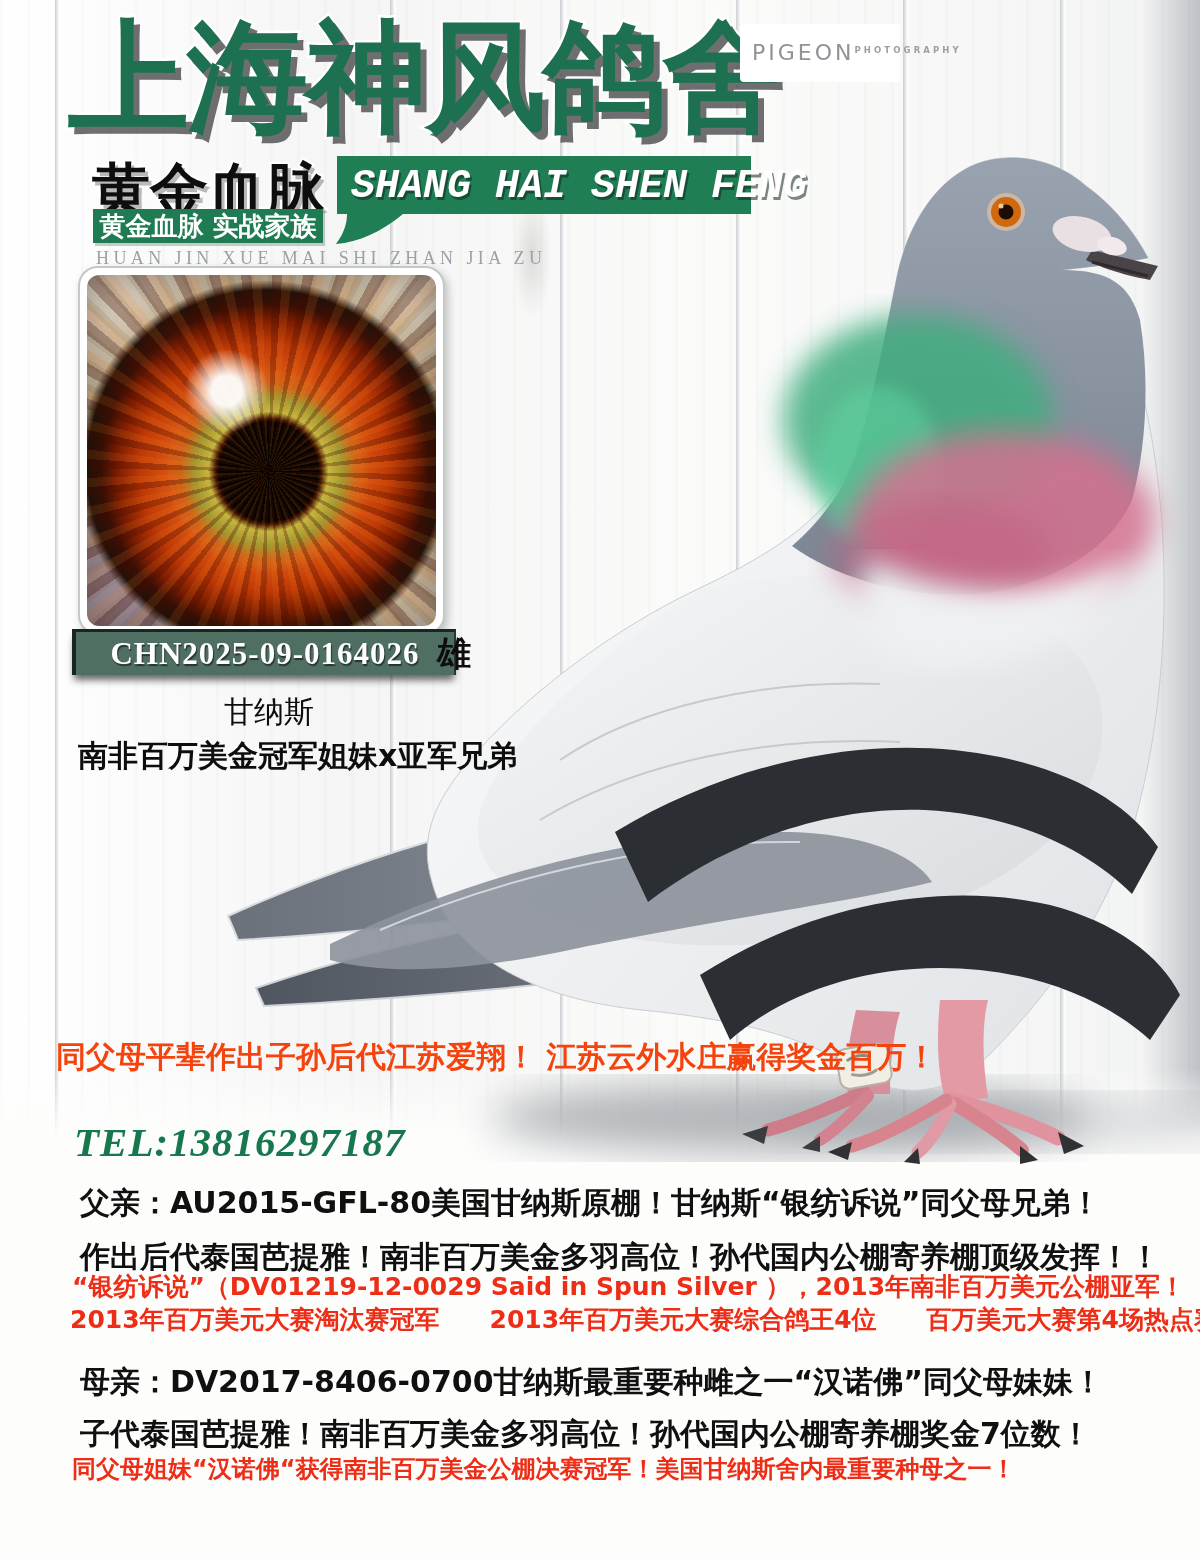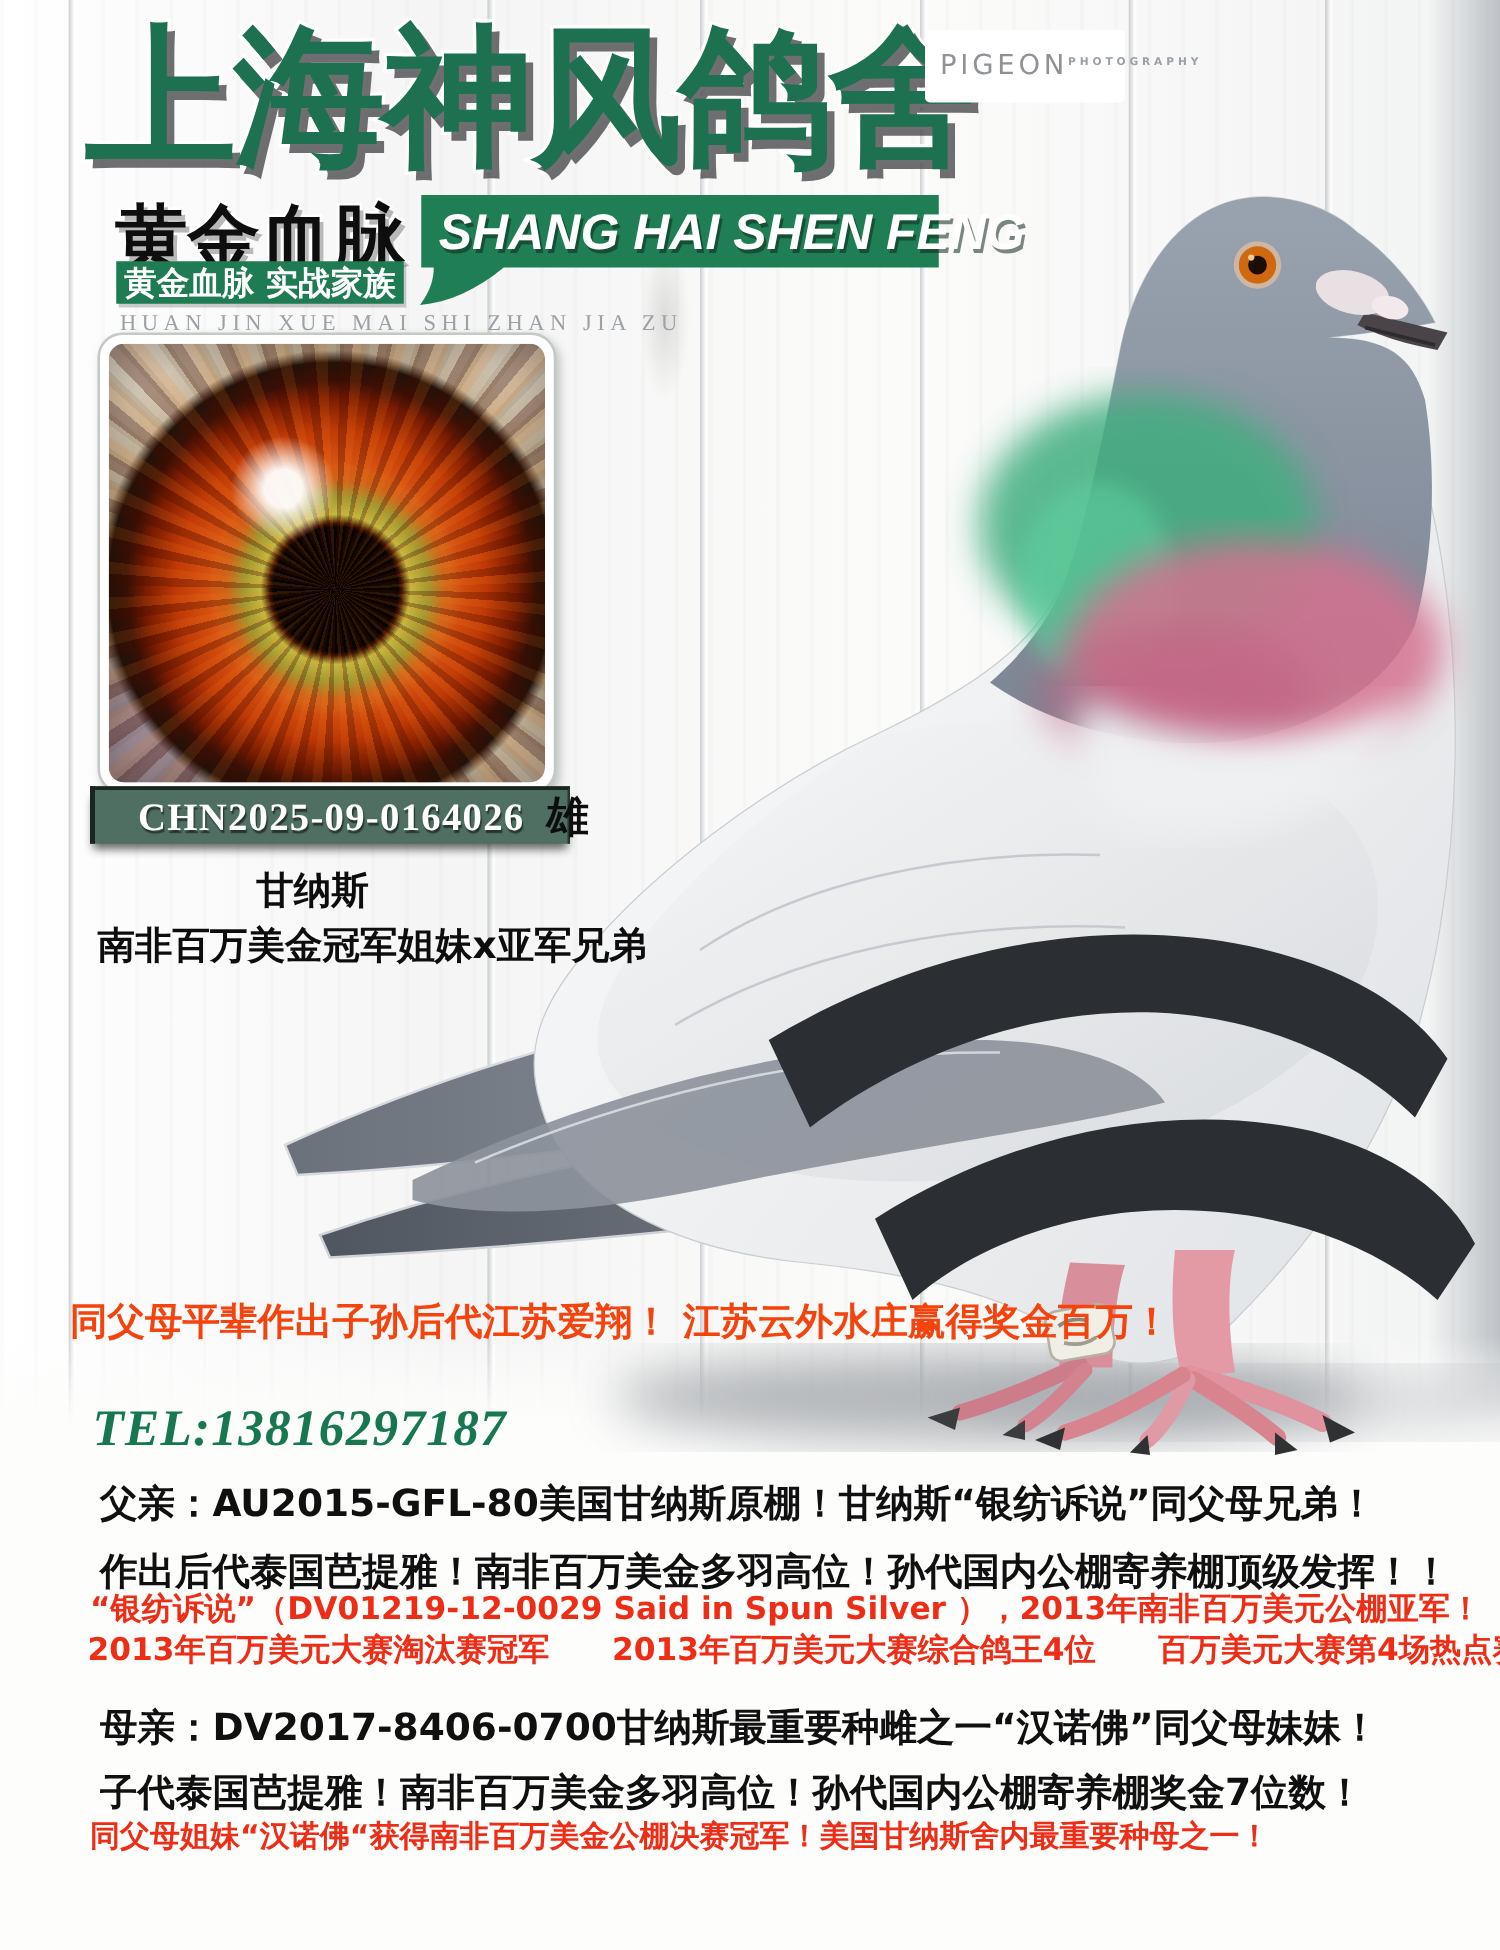--- a/index.html
+++ b/index.html
@@ -27,21 +27,21 @@
   .logo-text{display:flex;flex-direction:row;line-height:1;}
   .logo-name{font-size:22px;letter-spacing:3px;color:#8f9296;font-weight:400;}
   .logo-sub{font-size:8.5px;letter-spacing:3.1px;color:#9aa0a6;margin-top:4px;font-weight:700;}
 
   .subtitle{position:absolute;left:92px;top:152px;font-size:58px;font-weight:900;white-space:nowrap;
         color:#0e0e0e;-webkit-text-stroke:4px #ffffff;paint-order:stroke fill;
         text-shadow:3px 4px 0 rgba(130,130,132,.55);}
 
   .banner-wrap{position:absolute;left:333px;top:150px;width:422px;height:102px;}
   .banner-text{position:absolute;left:18px;top:14px;width:392px;text-align:center;
-        font-family:Liberation Sans, sans-serif;font-style:italic;font-weight:700;
+        font-family:Liberation Mono, monospace;font-style:italic;font-weight:700;
         font-size:40px;color:#ffffff;letter-spacing:0px;white-space:nowrap;
         text-shadow:2px 3px 0 rgba(15,40,28,.55);}
 
   .badge{position:absolute;left:93px;top:209px;width:230px;height:34px;background:#1e7b52;
         display:flex;align-items:center;justify-content:center;
         font-size:26px;font-weight:900;color:#ffffff;white-space:nowrap;
         box-shadow:2px 3px 0 rgba(110,110,112,.35);}
   .pinyin{position:absolute;left:96px;top:248px;font-family:Liberation Serif, serif;
         font-size:18px;letter-spacing:4.4px;color:#9ba1a7;white-space:nowrap;}
 
@@ -60,21 +60,21 @@
         box-shadow:inset 0 0 46px rgba(30,15,5,.45);}
 
   .ring-banner{position:absolute;left:72px;top:629px;width:384px;height:46px;background:#4f6f63;
         border-left:4px solid #1b2520;border-top:3px solid #1b2520;border-right:2px solid #2a362f;
         box-sizing:border-box;display:flex;align-items:center;justify-content:center;
         box-shadow:0 7px 7px -2px rgba(20,24,22,.65);text-align:right;}
   .ring-number{font-family:"Liberation Serif","DejaVu Serif",serif;font-weight:700;font-size:31px;
         color:#ffffff;letter-spacing:1px;white-space:nowrap;text-shadow:1px 2px 1px rgba(10,15,12,.6);}
   .sex{position:absolute;left:437px;top:631px;font-size:34px;font-weight:900;color:#0d0d0d;}
 
-  .strain{position:absolute;left:205px;top:692px;font-size:30px;font-weight:700;color:#0d0d0d;white-space:nowrap;}
+  .strain{position:absolute;left:224px;top:692px;font-size:30px;font-weight:400;color:#0d0d0d;white-space:nowrap;}
   .lineage{position:absolute;left:78px;top:736px;font-size:30px;font-weight:900;color:#0d0d0d;white-space:nowrap;}
 
   .highlight{position:absolute;left:56px;top:1037px;font-size:30px;font-weight:900;color:#f5430e;white-space:nowrap;}
 
   .tel{position:absolute;left:74px;top:1118px;font-family:"Liberation Serif","DejaVu Serif",serif;
         font-style:italic;font-weight:700;font-size:41px;color:#17774e;letter-spacing:1px;white-space:nowrap;}
 
   .ped-black{position:absolute;font-size:30px;font-weight:900;color:#101010;white-space:nowrap;}
   .ped-red{position:absolute;font-size:25px;font-weight:900;color:#ee2d17;white-space:nowrap;}
 

